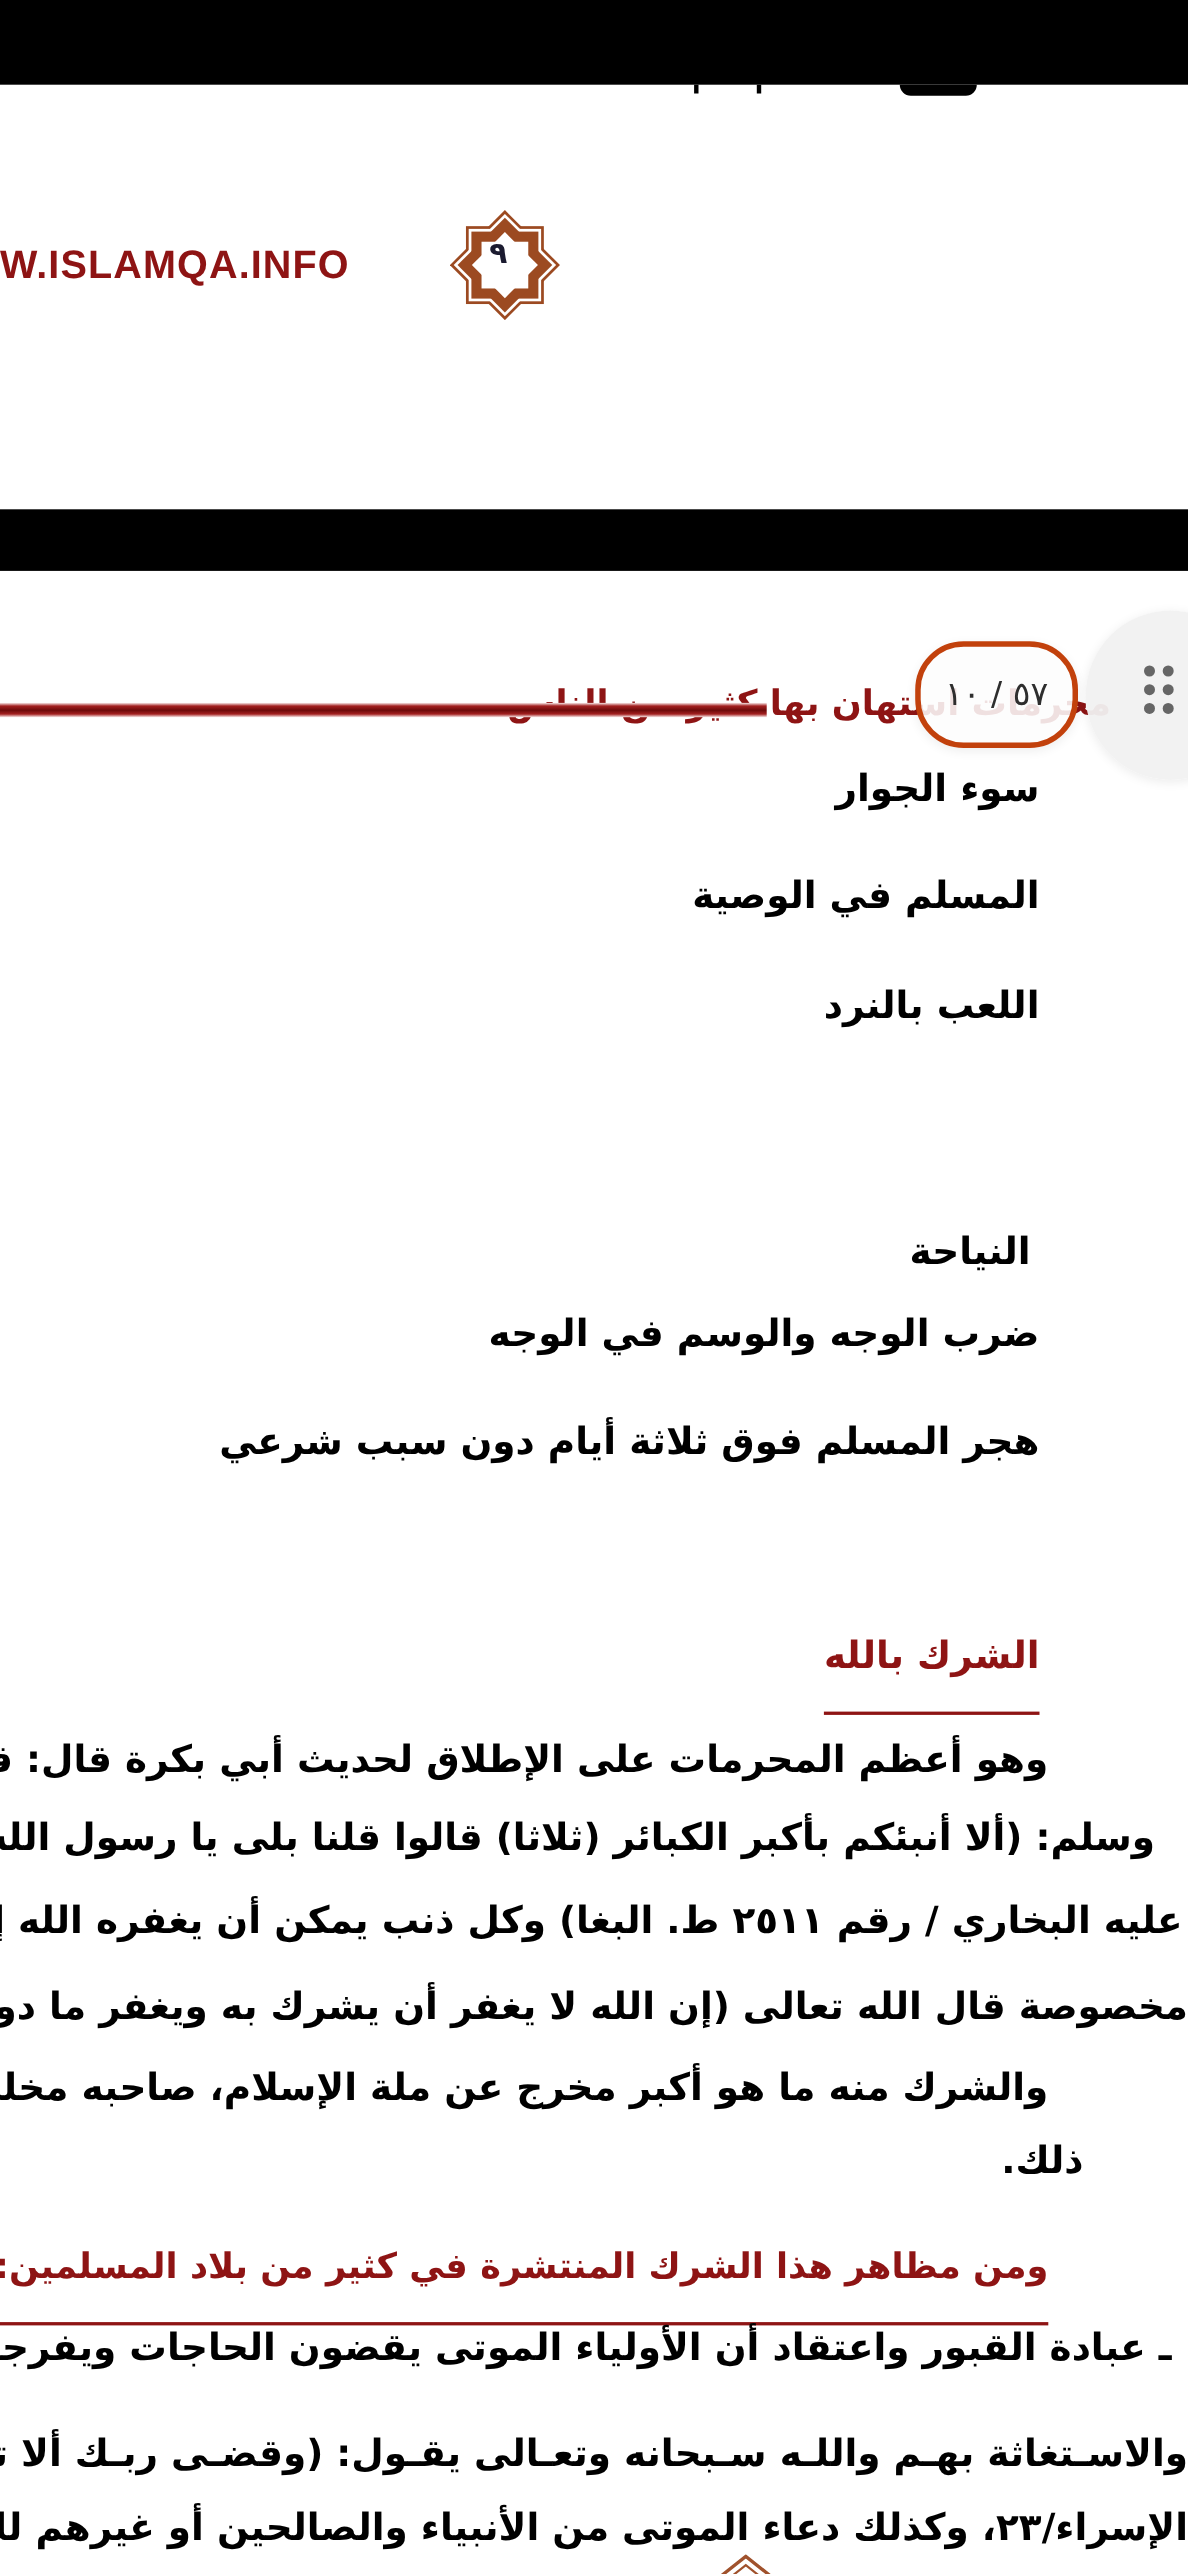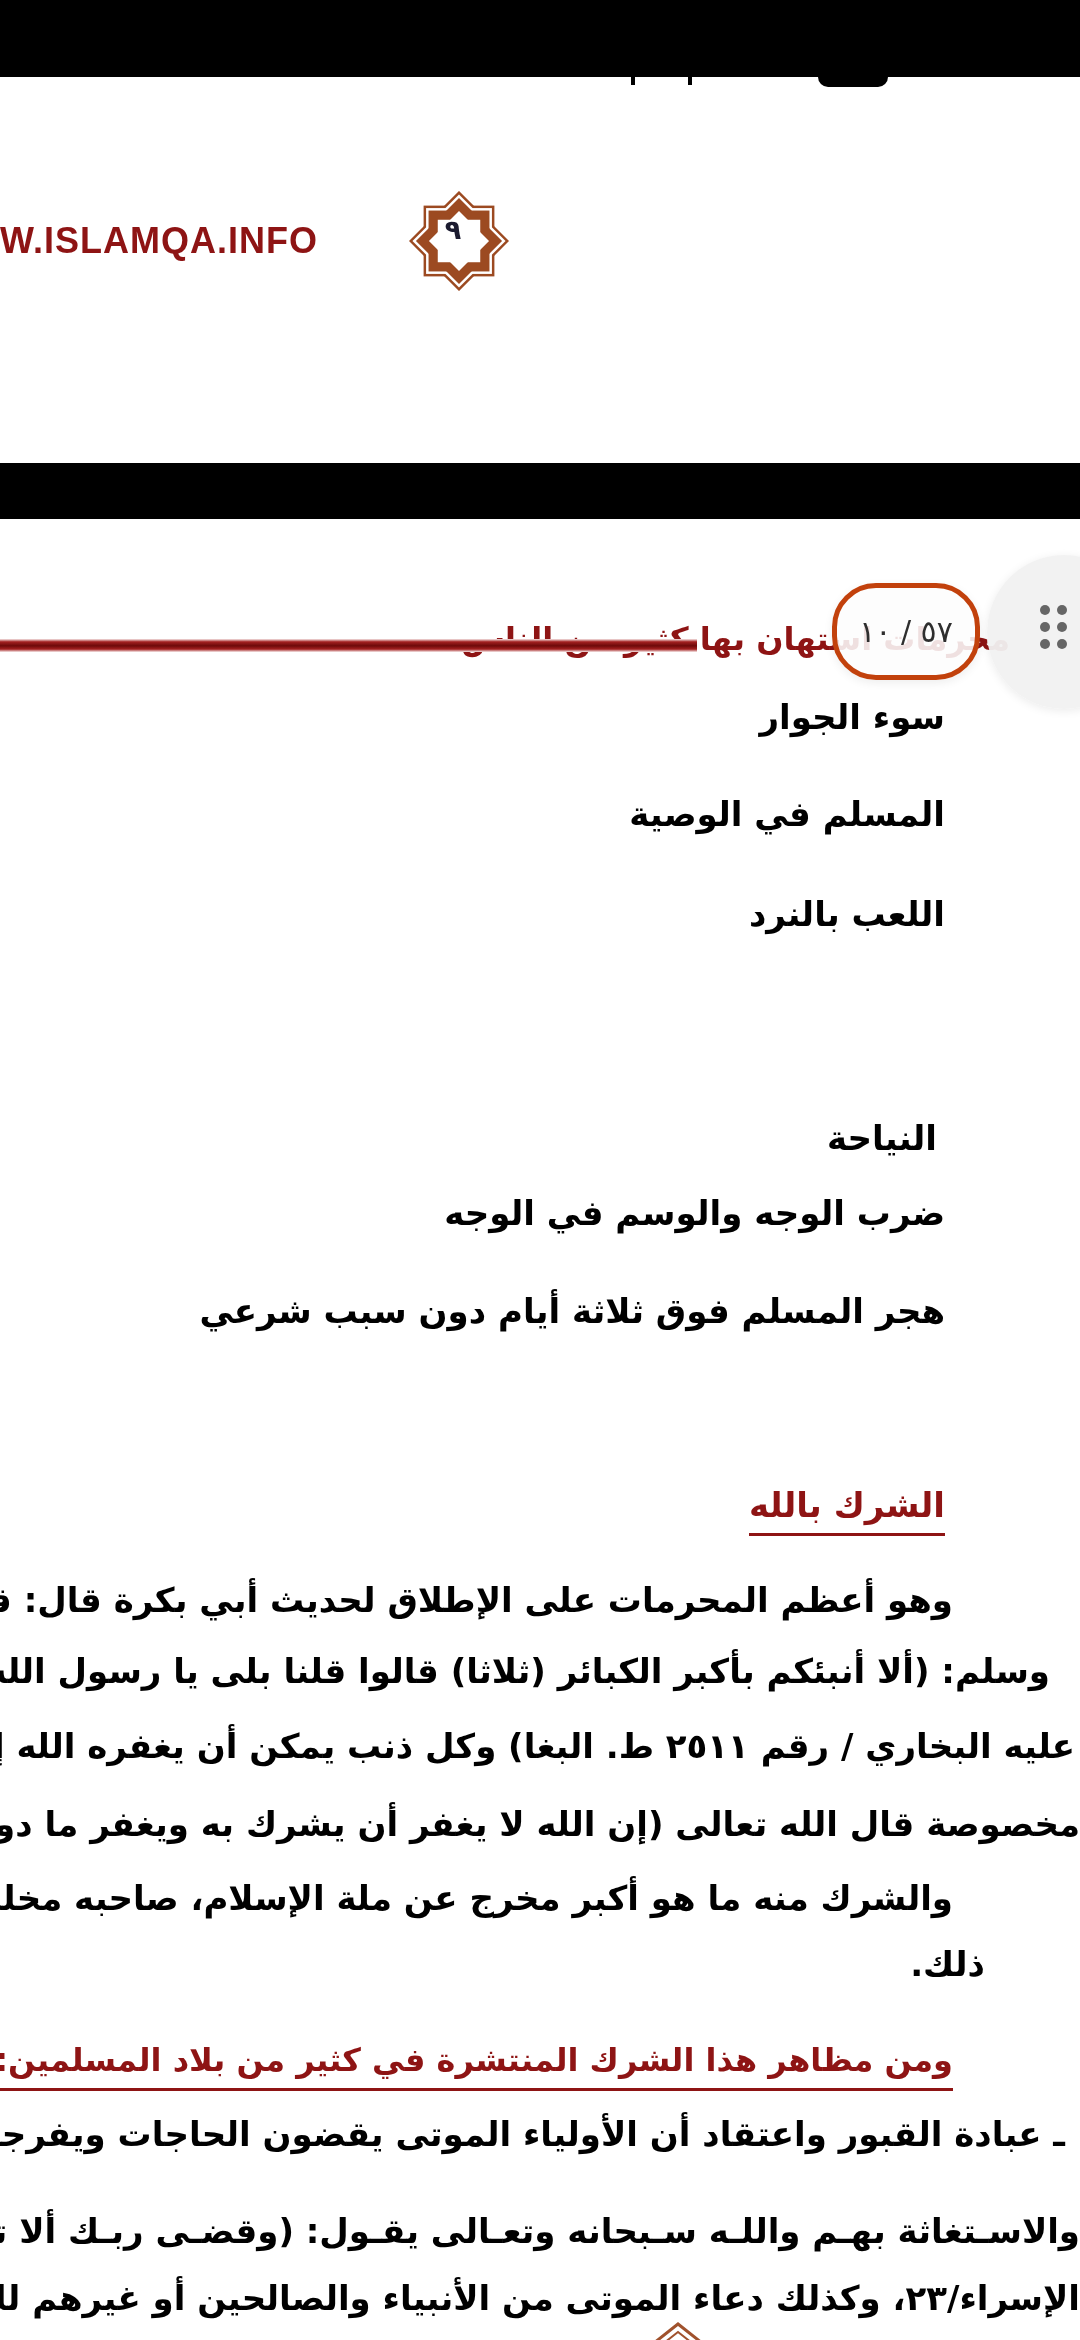--- a/index.html
+++ b/index.html
@@ -30,21 +30,21 @@
   
   .circle-btn{position:absolute;left:987px;top:555px;width:154px;height:154px;border-radius:50%;
               background:rgba(241,241,241,0.95);box-shadow:0 2px 10px rgba(0,0,0,0.08);}
   .dots{position:absolute;left:53px;top:50px;display:grid;grid-template-columns:10px 10px;
         grid-auto-rows:10px;gap:7px;}
   .dots i{display:block;width:10px;height:10px;border-radius:50%;background:#666;}
   
   .ar{position:absolute;direction:rtl;white-space:nowrap;font-weight:bold;color:#000000;
       font-size:34px;line-height:50px;}
   .red{color:#8e1414;}
-  .und{border-bottom:3px solid #8e1414;padding-bottom:3px;}
+  .und{border-bottom:3px solid #8e1414;padding-bottom:26px;}
   
   .li1{right:135px;top:692px;}  .li2{right:135px;top:789px;}  .li3{right:135px;top:889px;}
   .li4{right:135px;top:989px;}  .li5{right:143px;top:1085px;margin-top:28px;} .li6{right:135px;top:1188px;}
   .li7{right:135px;top:1286px;}
   .h1{right:135px;top:1480px;}
   .pl1{right:127px;top:1575px;} .pl2{right:30px;top:1646px;}  .pl3{right:5px;top:1721px;}
   .pl4{right:0px;top:1799px;}   .pl5{right:127px;top:1873px;} .pl6{right:95px;top:1939px;}
   .h2{right:127px;top:2035px;font-size:32px;}
   .pa1{right:15px;top:2109px;}  .pa2{right:0px;top:2206px;}   .pa3{right:0px;top:2273px;}
   .chevron{position:absolute;left:652px;top:2322px;}

